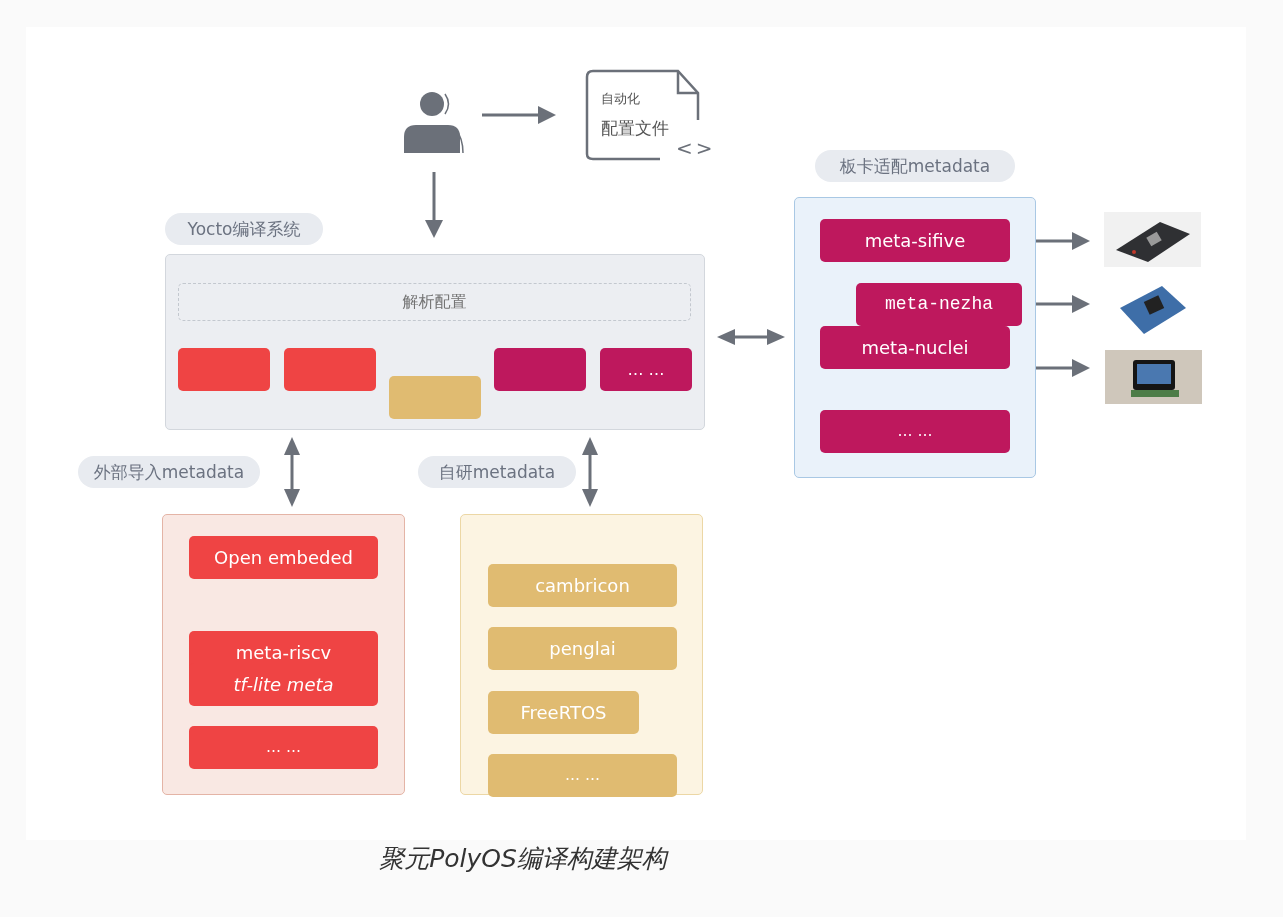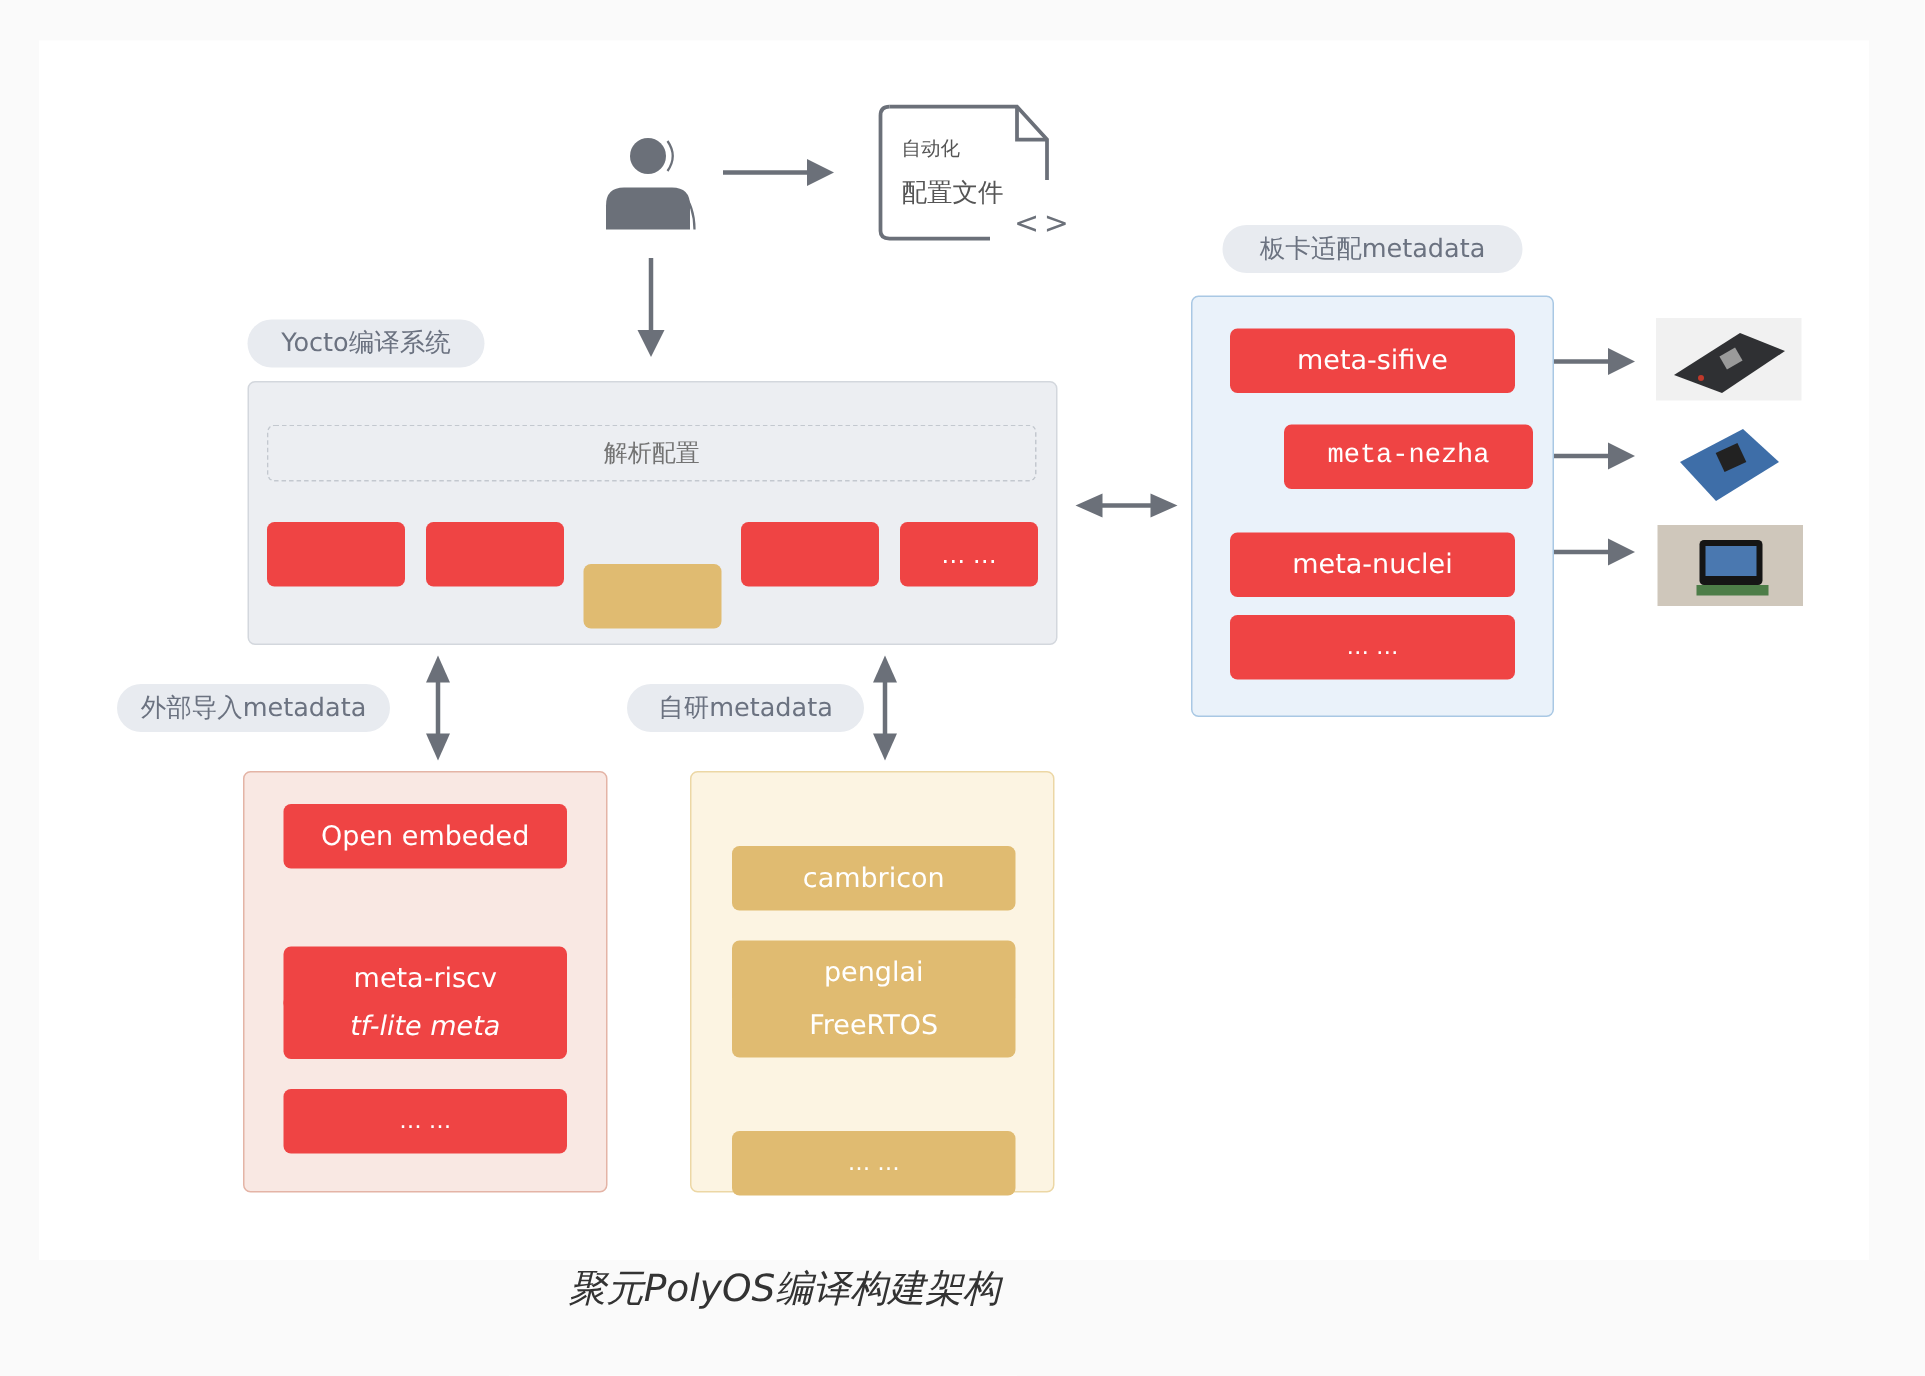--- a/index.html
+++ b/index.html
@@ -13,21 +13,21 @@
     position:absolute; background:#e8ebf0; color:#6b7280; border-radius:16px;
     font-size:17px; height:32px; line-height:32px; text-align:center; white-space:nowrap;
   }
   .container { position:absolute; border-radius:5px; box-sizing:border-box; }
   .tile {
     position:absolute; border-radius:5px; color:#ffffff; font-size:18px;
     text-align:center; white-space:nowrap; box-sizing:border-box;
   }
   .c-orange { background:#ef4444; }
   .c-yellow { background:#e0bb71;margin-top:28px; }
-  .c-blue { background:#ef4444; }
+  .c-blue { background:#be185d; }
   .dashed {
     position:absolute; border:1.5px dashed #c3c8cf; border-radius:5px; box-sizing:border-box;
     color:#737373; font-size:16px; text-align:center;
   }
   .boardimg { position:absolute; overflow:hidden; }
   svg.arrows { position:absolute; left:0; top:0; }
   .caption {
     position:absolute; left:0; width:1046px; top:842px; text-align:center;
     font-size:25px; font-style:italic; color:#333; font-family:"DejaVu Sans", sans-serif;
   }
@@ -112,28 +112,28 @@
 <div class="container" style="left:162px;top:514px;width:243px;height:281px;background:#f9e8e3;border:1.5px solid #e4b4a6;"></div>
 <div class="tile c-orange" style="left:189px;top:536px;width:189px;height:43px;line-height:43px;">Open embeded</div>
 <div class="tile c-orange" style="left:189px;top:599px;width:189px;height:43px;line-height:43px;margin-top:32px;">meta-riscv</div>
 <div class="tile c-orange" style="left:189px;top:663px;width:189px;height:43px;line-height:43px;font-style:italic;">tf-lite meta</div>
 <div class="tile c-orange" style="left:189px;top:726px;width:189px;height:43px;line-height:43px;font-size:15px;">… …</div>
 
 <div class="pill" style="left:418px;top:456px;width:158px;">自研metadata</div>
 <div class="container" style="left:460px;top:514px;width:243px;height:281px;background:#fcf4e2;border:1.5px solid #ecd7a5;"></div>
 <div class="tile c-yellow" style="left:488px;top:536px;width:189px;height:43px;line-height:43px;">cambricon</div>
 <div class="tile c-yellow" style="left:488px;top:599px;width:189px;height:43px;line-height:43px;">penglai</div>
-<div class="tile c-yellow" style="left:488px;top:634px;width:189px;height:43px;line-height:43px;">FreeRTOS</div>
+<div class="tile c-yellow" style="left:488px;top:663px;width:151px;height:43px;line-height:43px;">FreeRTOS</div>
 <div class="tile c-yellow" style="left:488px;top:726px;width:189px;height:43px;line-height:43px;font-size:15px;">… …</div>
 
 <div class="pill" style="left:815px;top:150px;width:200px;">板卡适配metadata</div>
 <div class="container" style="left:794px;top:197px;width:242px;height:281px;background:#eaf2fa;border:1.5px solid #a9c8e4;"></div>
 <div class="tile c-blue" style="left:820px;top:219px;width:190px;height:43px;line-height:43px;">meta-sifive</div>
 <div class="tile c-blue" style="left:856px;top:283px;width:166px;height:43px;line-height:43px;font-family:Liberation Mono, monospace;">meta-nezha</div>
-<div class="tile c-blue" style="left:820px;top:355px;width:190px;height:43px;line-height:43px;">meta-nuclei</div>
+<div class="tile c-blue" style="left:820px;top:326px;width:190px;height:43px;line-height:43px;">meta-nuclei</div>
 <div class="tile c-blue" style="left:820px;top:410px;width:190px;height:43px;line-height:43px;font-size:15px;">… …</div>
 
 <div class="boardimg" style="left:1104px;top:212px;width:97px;height:55px;background:#f1f1f1;">
   <svg width="97" height="55">
     <polygon points="12,38 56,10 86,22 44,50" fill="#2f3033"></polygon>
     <rect x="44" y="22" width="12" height="10" fill="#9a9a9a" transform="rotate(-30 50 27)"></rect>
     <circle cx="30" cy="40" r="2" fill="#c0392b"></circle>
   </svg>
 </div>
 <div class="boardimg" style="left:1114px;top:278px;width:78px;height:63px;background:#ffffff;">

